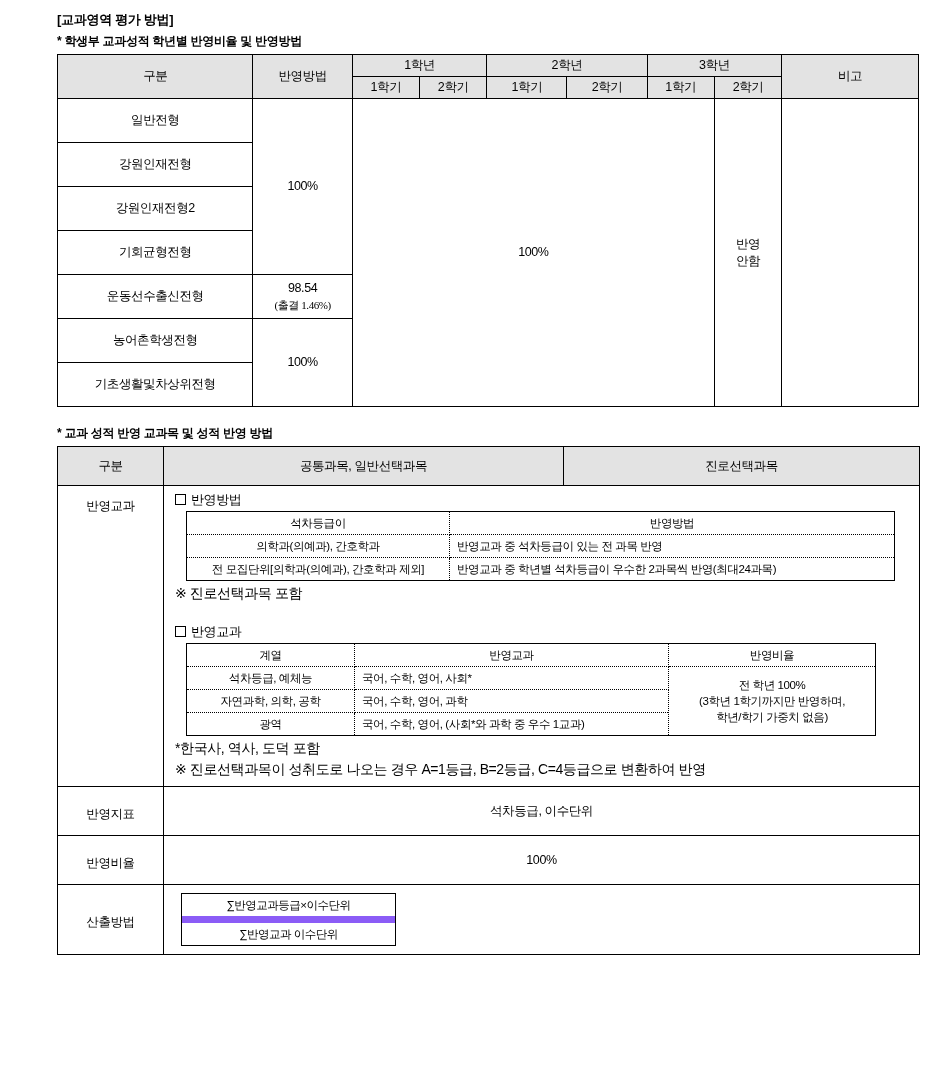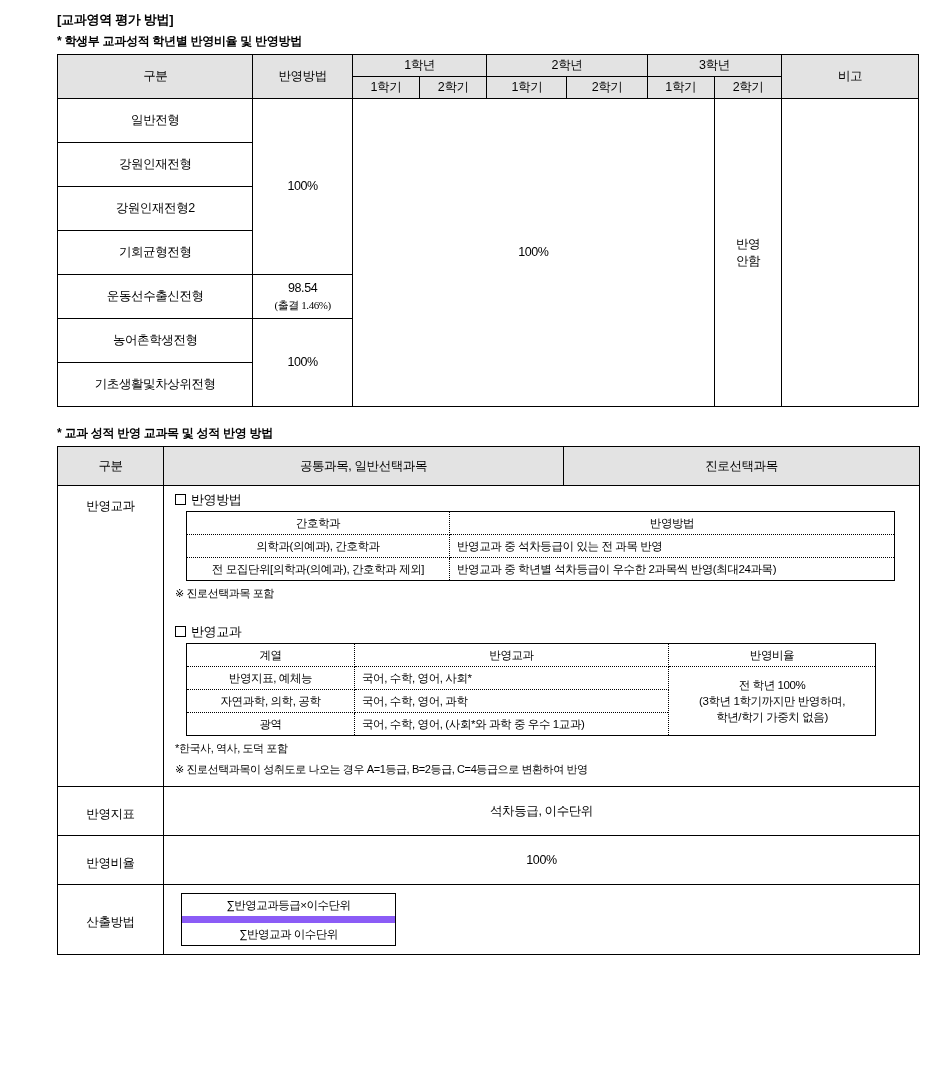--- a/index.html
+++ b/index.html
@@ -123,21 +123,21 @@
     padding: 3px 4px;
     line-height: 16px;
   }
   table.inner { border: 1px solid #000; }
   table.inner td.left { text-align: left; padding-left: 7px; }
 
   #inner1 { width: 708px; }
   #inner2 { width: 689px; }
 
   .note-line {
-    font-size: 11px;
+    font-size: 14px;
     letter-spacing: -0.4px;
     margin: 3px 0 0 3px;
     line-height: 18px;
   }
   .gap-block { height: 20px; }
 
   .ratio-cell { font-size: 11px; line-height: 19px; }
 
   
   .formula {
@@ -249,21 +249,21 @@
             <span>반영방법</span>
           </div>
 
           <table class="inner" id="inner1">
             <colgroup>
                 <col style="width:263px">
                 <col style="width:445px">
               </colgroup>
             <tbody>
               <tr>
-                <td>간호학과</td>
+                <td>석차등급이</td>
                 <td>반영방법</td>
               </tr>
               <tr>
                 <td>의학과(의예과), 간호학과</td>
                 <td class="left">반영교과 중 석차등급이 있는 전 과목 반영</td>
               </tr>
               <tr>
                 <td>전 모집단위[의학과(의예과), 간호학과 제외]</td>
                 <td class="left">반영교과 중 학년별 석차등급이 우수한 2과목씩 반영(최대24과목)</td>
               </tr>
@@ -285,21 +285,21 @@
                 <col style="width:314px">
                 <col style="width:207px">
               </colgroup>
             <tbody>
               <tr>
                 <td>계열</td>
                 <td>반영교과</td>
                 <td>반영비율</td>
               </tr>
               <tr>
-                <td>반영지표, 예체능</td>
+                <td>석차등급, 예체능</td>
                 <td class="left">국어, 수학, 영어, 사회*</td>
                 <td rowspan="3" class="ratio-cell">
                   <div>전 학년 100%</div>
                   <div>(3학년 1학기까지만 반영하며,</div>
                   <div>학년/학기 가중치 없음)</div>
                 </td>
               </tr>
               <tr>
                 <td>자연과학, 의학, 공학</td>
                 <td class="left">국어, 수학, 영어, 과학</td>

